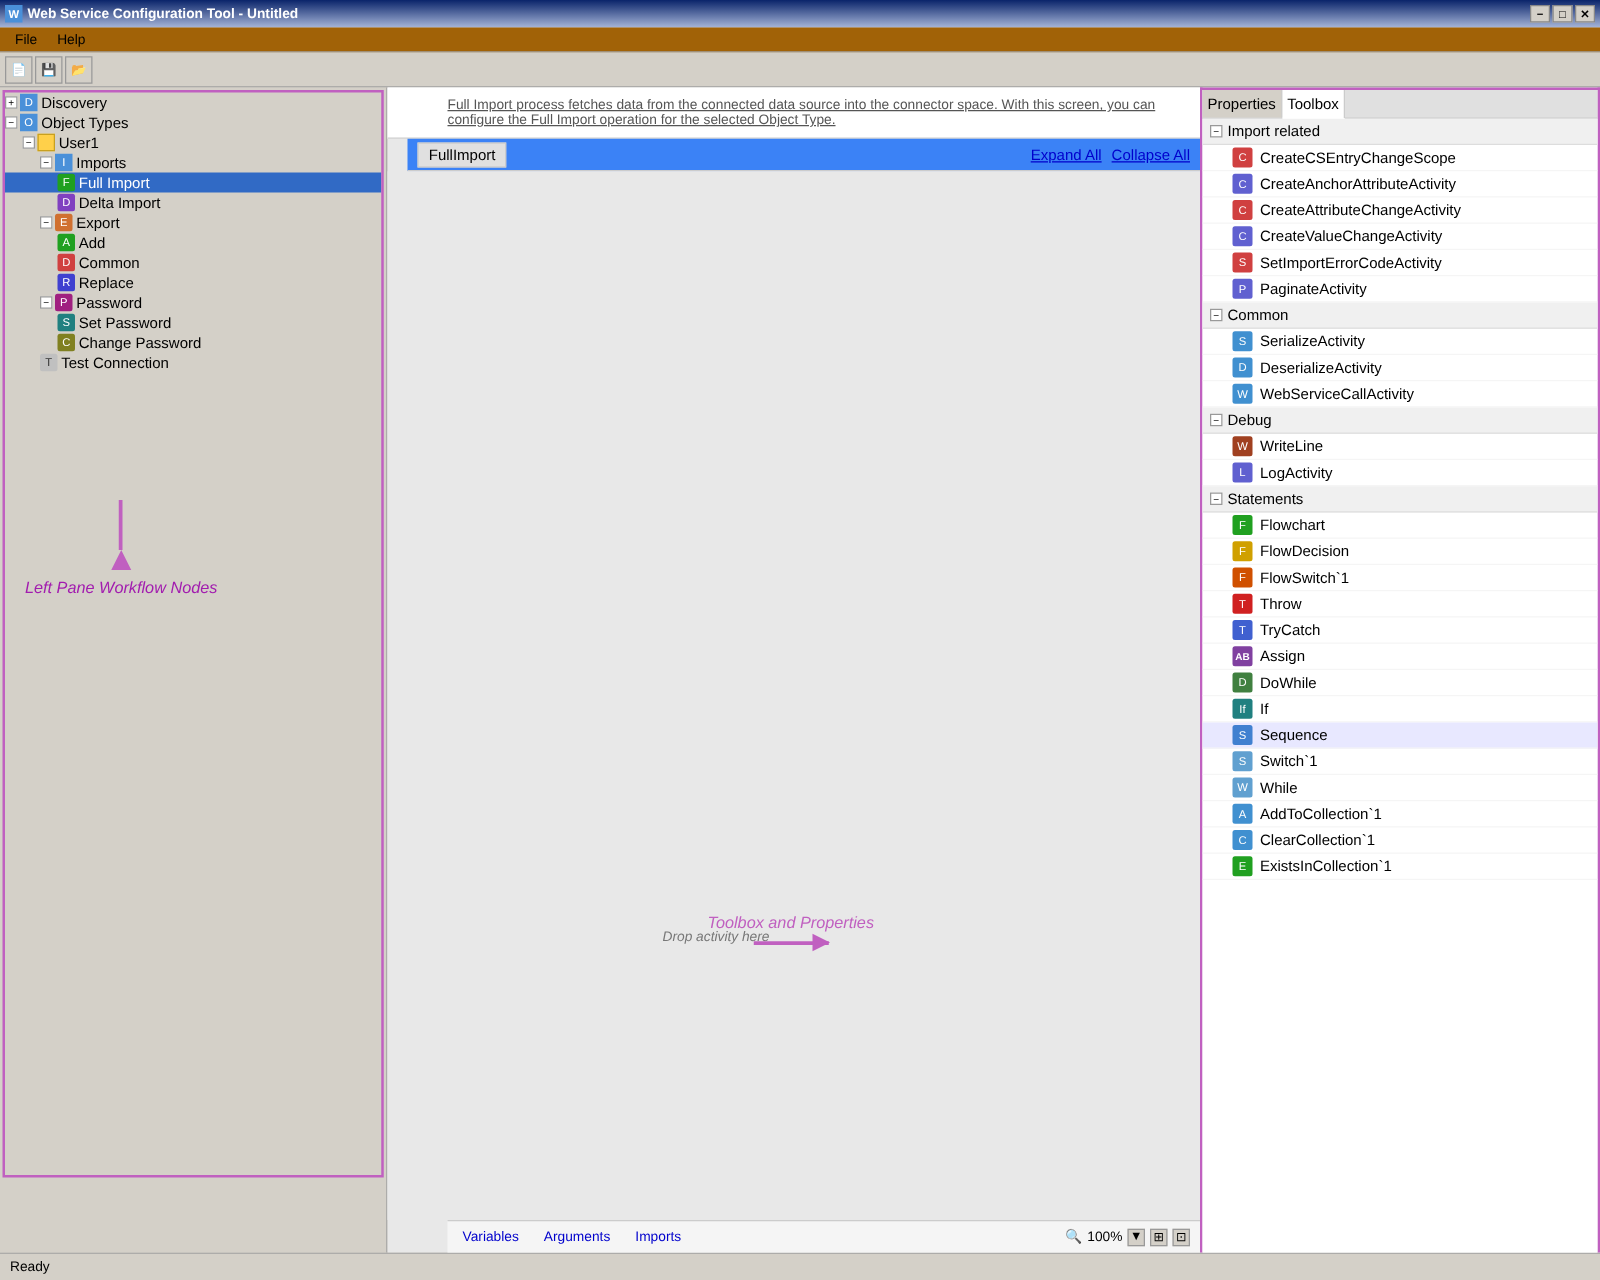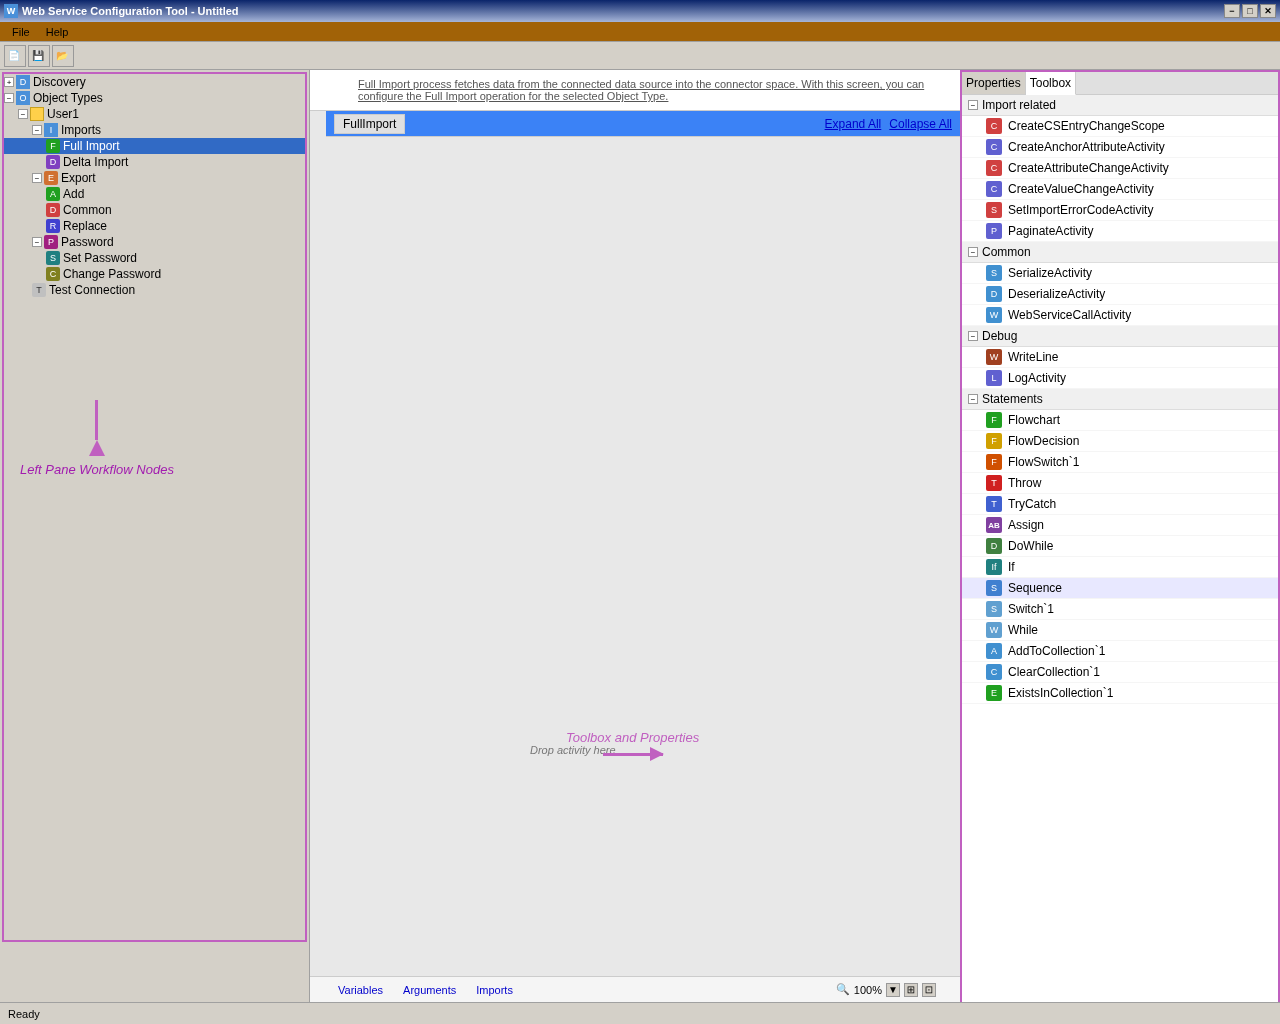--- a/index.html
+++ b/index.html
@@ -296,23 +296,24 @@
       border-bottom: 7px solid transparent;
       border-left: 14px solid #c060c0;
     }
     
     #bottom-toolbar {
       background: #f5f5f5;
       border-top: 1px solid #ccc;
       height: 26px;
       display: flex;
       align-items: center;
-      padding: 0 24px;
+      padding: 0 8px;
       gap: 12px;
       font-size: 11px;
+      margin-left: 48px;
     }
     .bottom-tab {
       cursor: pointer;
       padding: 2px 4px;
       color: #0000cc;
     }
     .zoom-area {
       margin-left: auto;
       display: flex;
       align-items: center;

